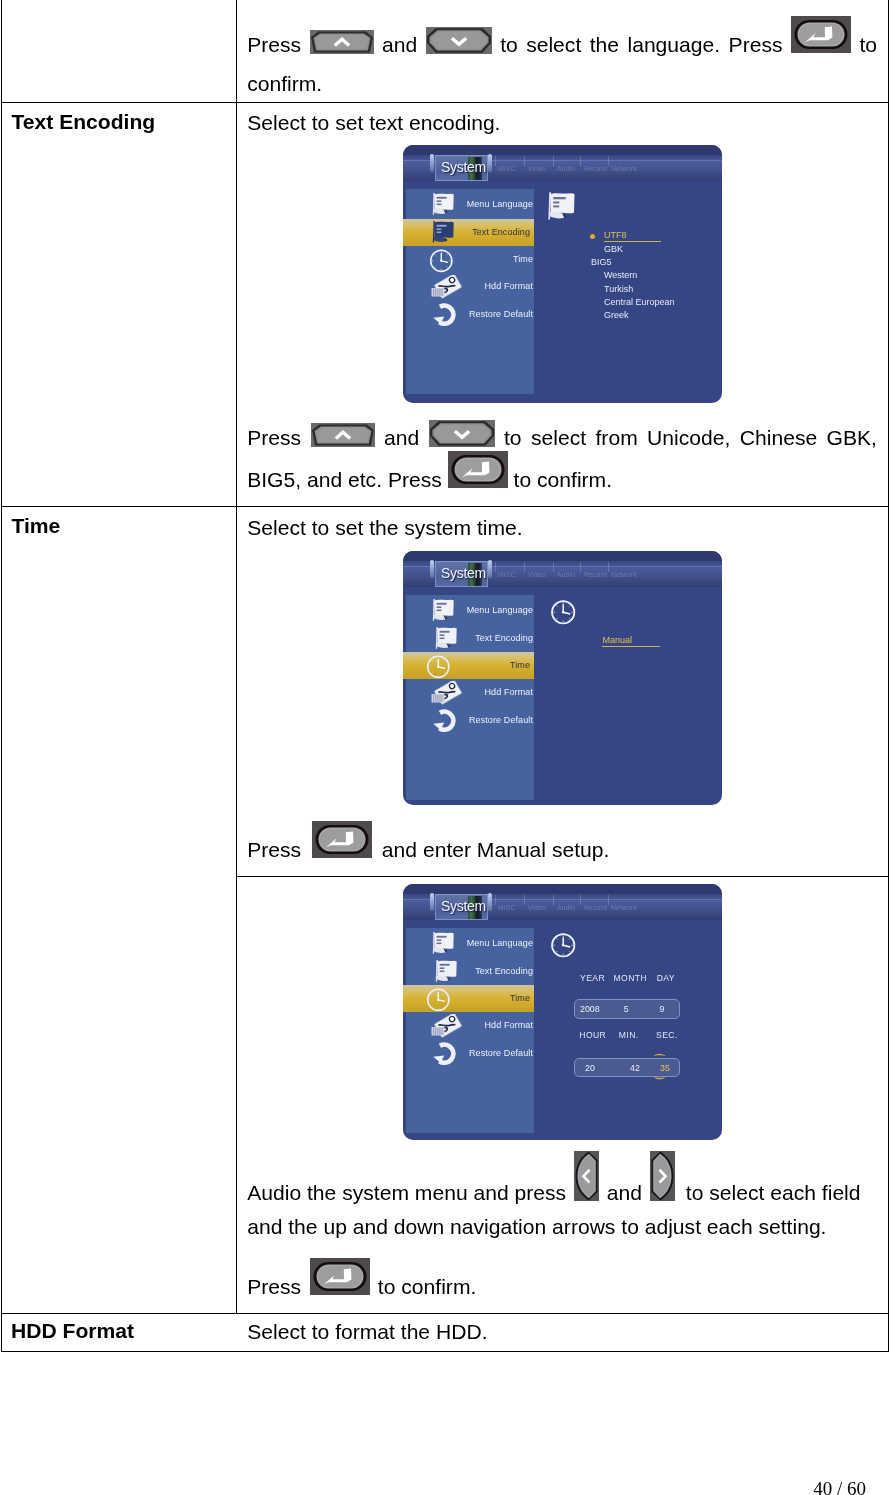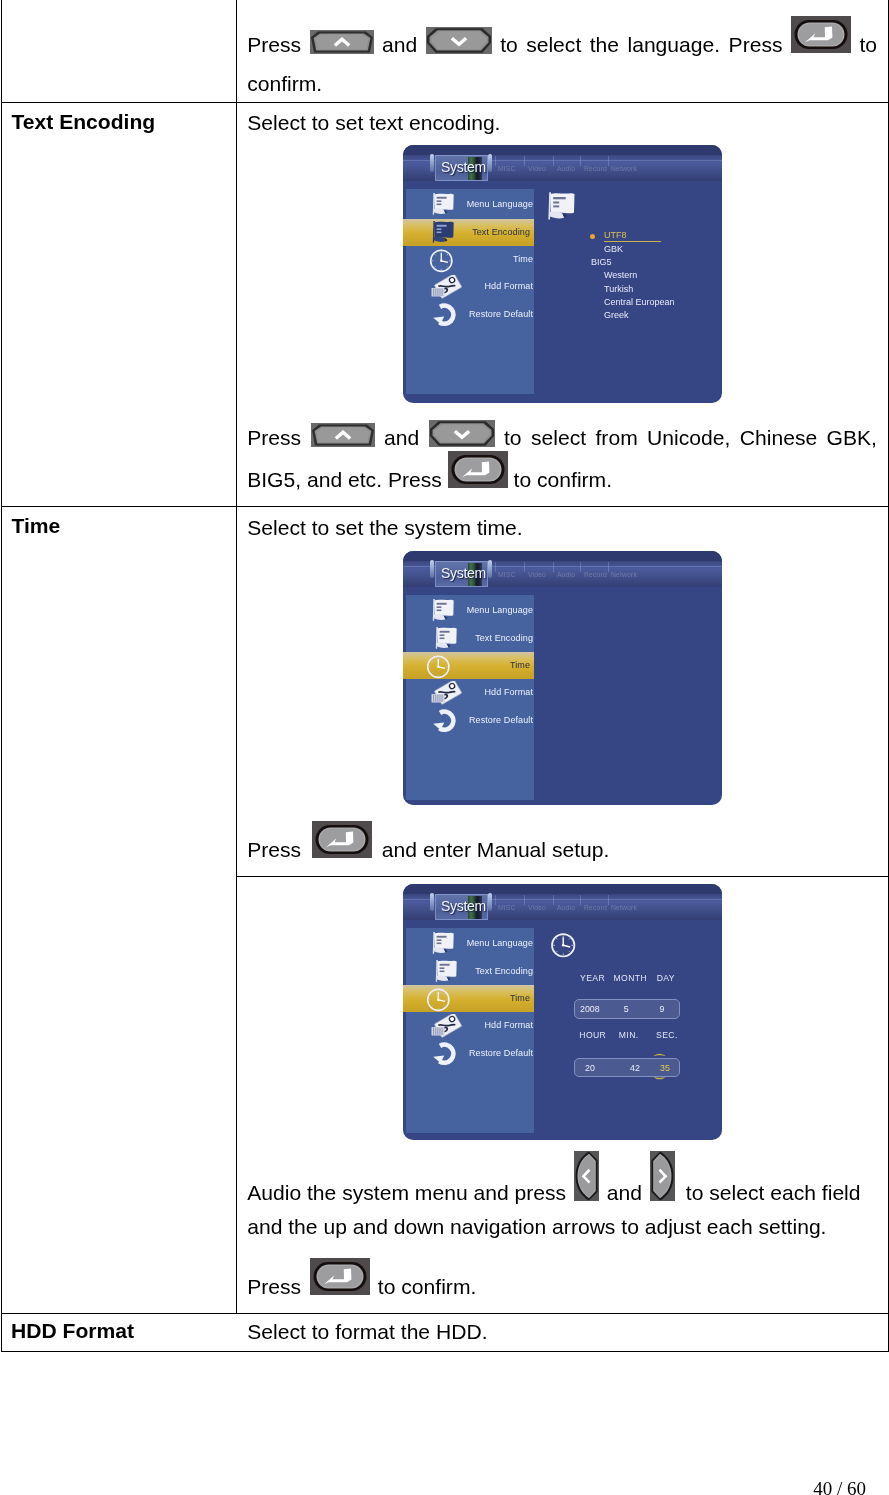--- a/index.html
+++ b/index.html
@@ -431,20 +431,40 @@
           <div class="mlbl">Hdd Format</div>
         </div>
         <div class="o-mitem" style="top:112px">
           <span class="o-mico" style="left:26px;top:2px"><svg width="26" height="24" viewBox="0 0 26 24">
               <path d="M8.0 3.8 A 9.0 9.0 0 1 1 7.4 19.2" fill="none" stroke="#eef1fa" stroke-width="4.8"></path>
               <path d="M12.2 13.4 L8.6 21.0 L1.2 14.8 Z" fill="#eef1fa"></path>
             </svg></span>
           <div class="mlbl">Restore Default</div>
         </div>
       </div>
+      <div class="o-rpanel">
+        <span class="o-mico" style="left:16px;top:5px"><svg width="27" height="25" viewBox="0 0 27 25">
+            <circle cx="13.2" cy="12.3" r="11.2" fill="none" stroke="#eef1fa" stroke-width="1.7"></circle>
+            <g stroke="#cdd6ea" stroke-width="0.85">
+              <line x1="13.2" y1="2.3" x2="13.2" y2="4.1"></line>
+              <line x1="13.2" y1="20.5" x2="13.2" y2="22.3"></line>
+              <line x1="3.2" y1="12.3" x2="5" y2="12.3"></line>
+              <line x1="21.4" y1="12.3" x2="23.2" y2="12.3"></line>
+              <line x1="6.1" y1="5.2" x2="7.3" y2="6.4"></line>
+              <line x1="19.1" y1="18.2" x2="20.3" y2="19.4"></line>
+              <line x1="20.3" y1="5.2" x2="19.1" y2="6.4"></line>
+              <line x1="7.3" y1="18.2" x2="6.1" y2="19.4"></line>
+            </g>
+            <line x1="13.2" y1="12.3" x2="13.2" y2="4.3" stroke="#fff" stroke-width="1.4"></line>
+            <line x1="13.2" y1="12.3" x2="20.2" y2="14.0" stroke="#fff" stroke-width="1.4"></line>
+            <circle cx="13.2" cy="12.3" r="1.3" fill="#fff"></circle>
+          </svg></span>
+        <div class="o-opt on" style="left:68.5px;top:39.6px">Manual</div>
+        <div class="o-uline y" style="left:67.6px;top:50.5px;width:58px"></div>
+      </div>
     </div>
   <div class="osd" style="left:403px;top:884px;height:256px;">
       <div class="o-topstrip"></div>
       <div class="o-navbar"></div>
       <div class="o-navline"></div>
       <div class="o-tabsep" style="left:92px"></div>
       <div class="o-tabsep" style="left:121px"></div>
       <div class="o-tabsep" style="left:150px"></div>
       <div class="o-tabsep" style="left:177px"></div>
       <div class="o-tabsep" style="left:205px"></div>

